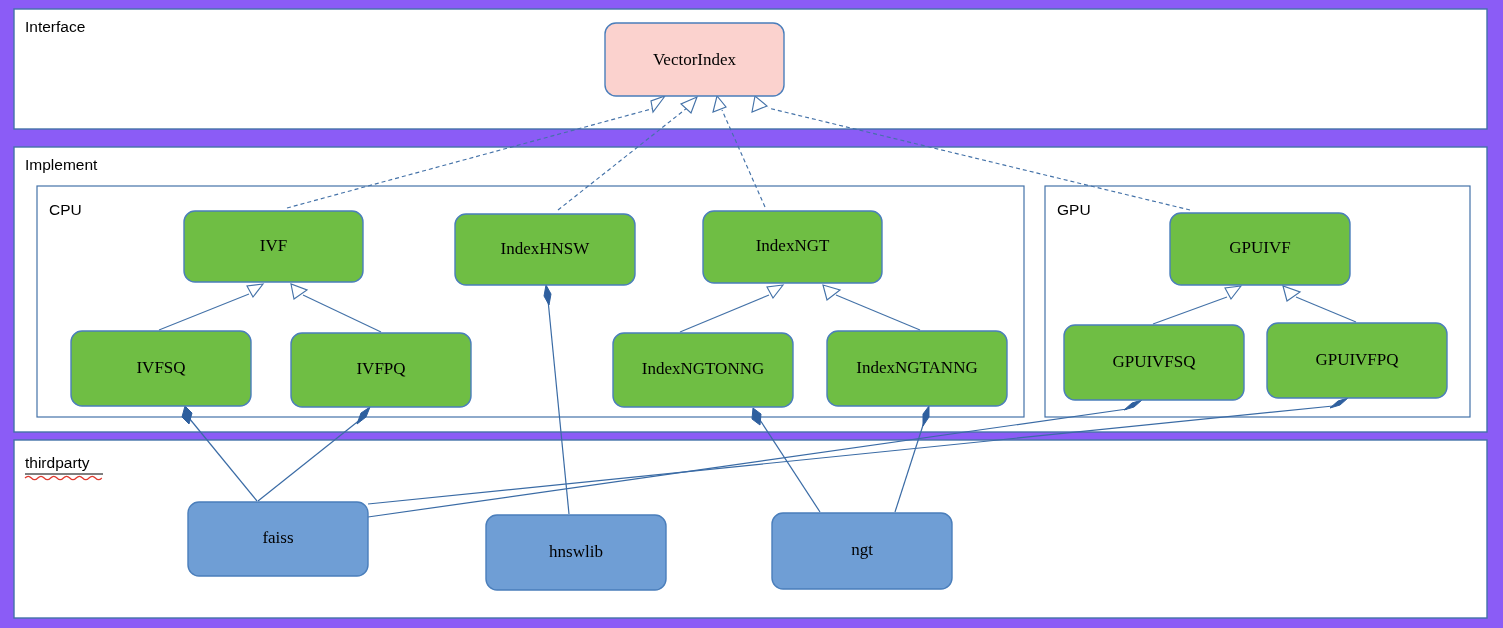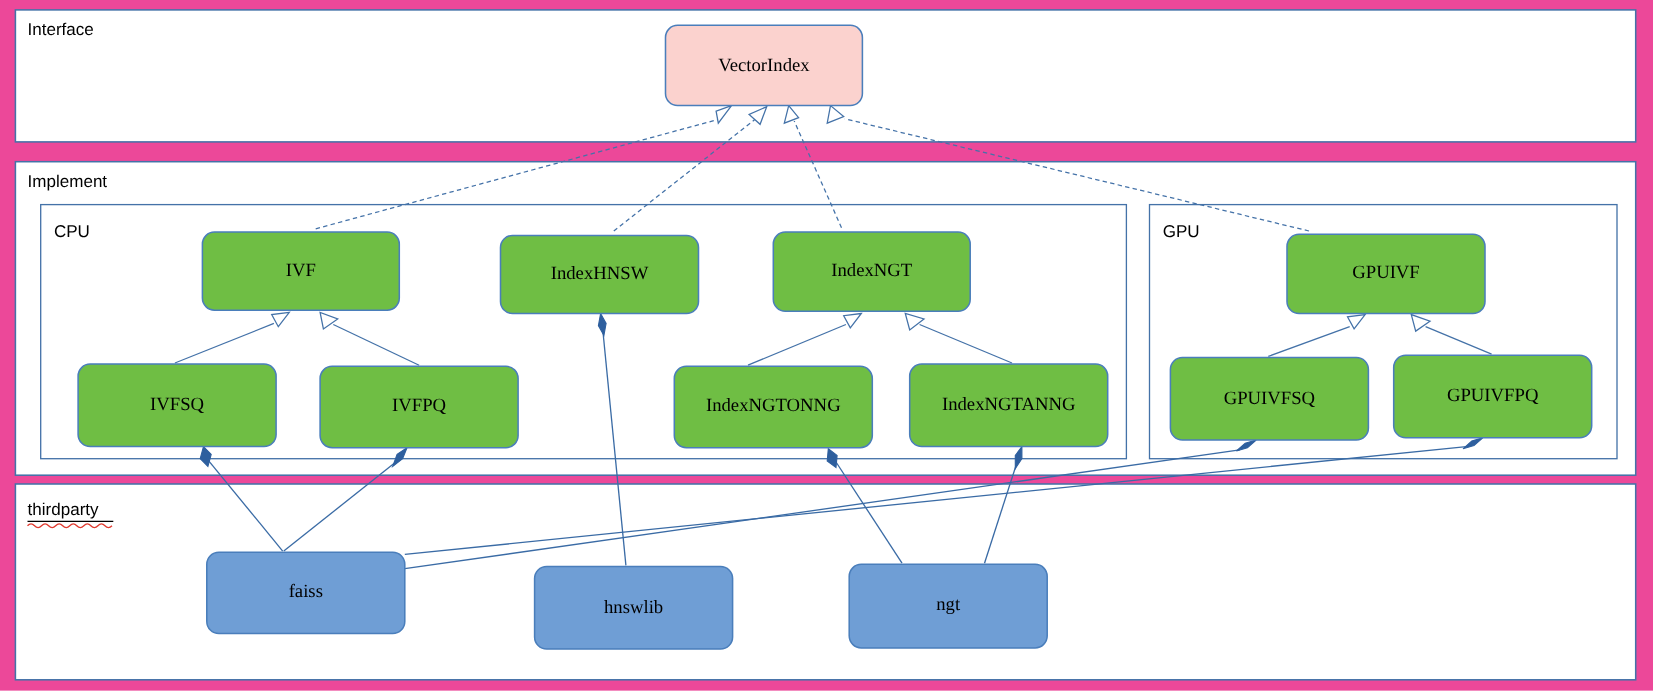--- a/index.html
+++ b/index.html
@@ -4,21 +4,21 @@
 <style>
   html, body {
     margin: 0;
     padding: 0;
     background: #ffffff;
   }
   #stage {
     position: relative;
     width: 1503px;
     height: 628px;
-    background: #ec4899;
+    background: #8b5cf6;
     font-family: "Liberation Sans", sans-serif;
     overflow: hidden;
   }
   svg#diagram {
     position: absolute;
     left: 0;
     top: 0;
     width: 1503px;
     height: 628px;
   }

